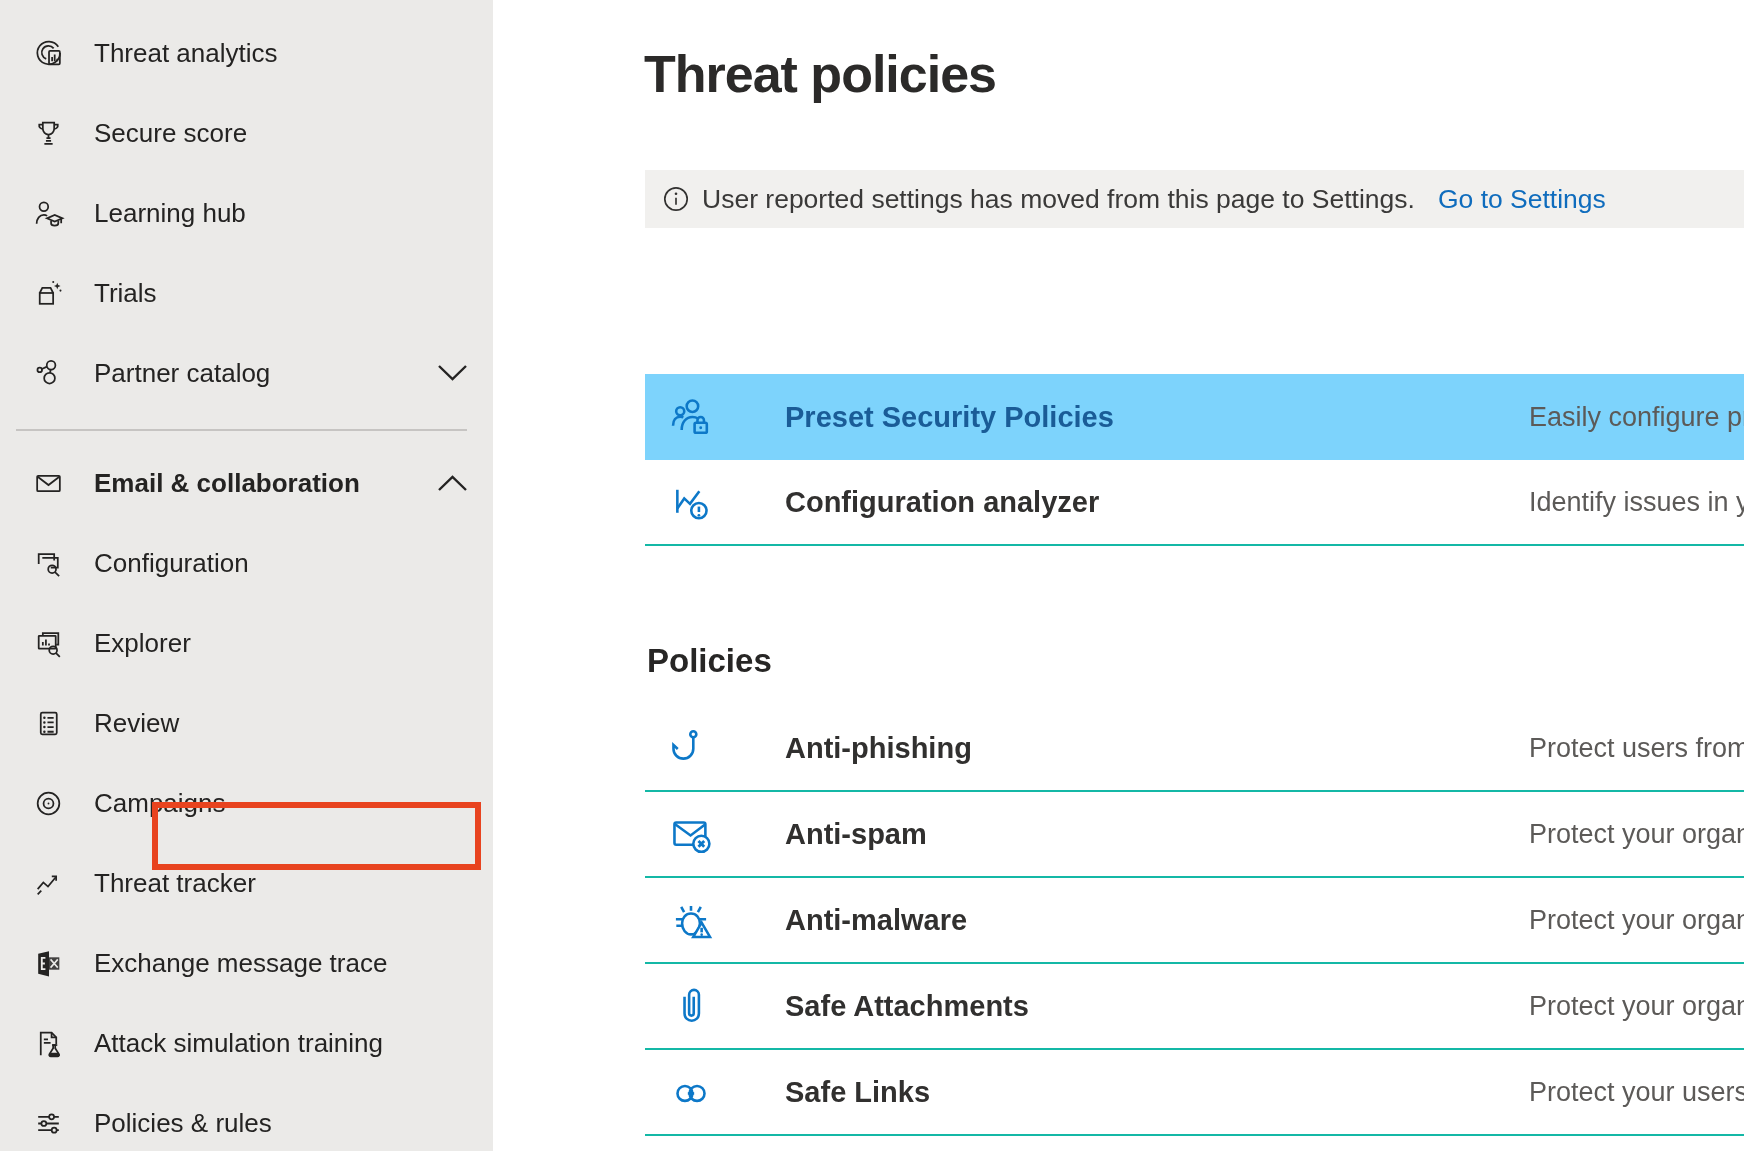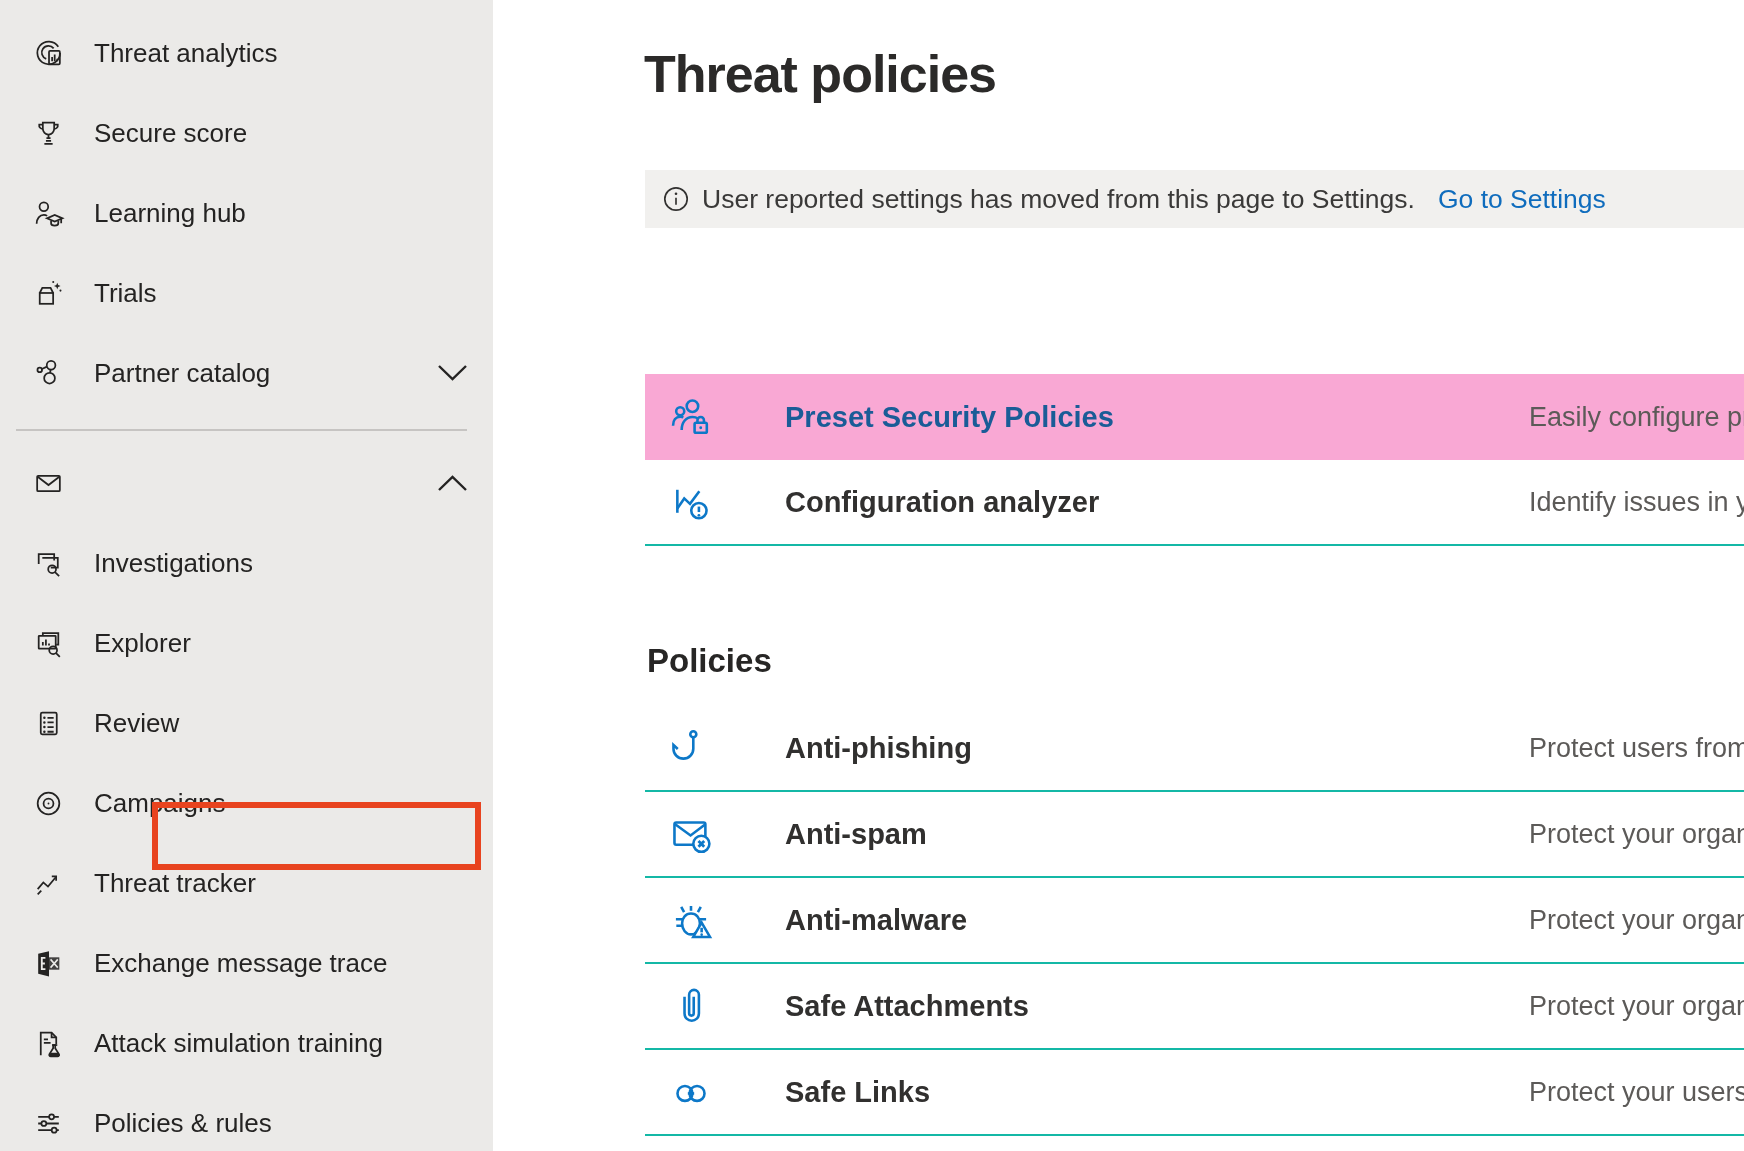--- a/index.html
+++ b/index.html
@@ -47,21 +47,21 @@
 
   .section-heading {
     position: absolute; left: 154px;
     font-size: 33px; font-weight: 700; color: #272625; white-space: nowrap;
   }
 
   .policy-row {
     position: absolute; left: 152px; width: 1099px; height: 86px;
     display: flex; align-items: center; padding-left: 23px; cursor: pointer;
   }
-  .policy-row.band { background: #f9a8d4; }
+  .policy-row.band { background: #7dd3fc; }
   .policy-row.hairline { border-bottom: 2px solid #14b8a6; }
   .row-icon { width: 46px; height: 46px; flex: 0 0 46px; display: flex; align-items: center; justify-content: center; }
   .row-icon svg { width: 46px; height: 46px; }
   .row-label { margin-left: 71px; font-size: 29px; font-weight: 600; color: #31302f; white-space: nowrap; }
   .row-label.linkblue { color: #1a5c97; }
   .row-desc {
     position: absolute; left: 884px; top: 50%; transform: translateY(-50%);
     font-size: 27px; color: #5c5a58; white-space: nowrap;
   }
 
@@ -142,37 +142,38 @@
 
   <div class="nav-divider"></div>
 
   <div class="nav-item" style="top:461px">
     <span class="nav-icon">
       <svg viewBox="0 0 32 32" fill="none" stroke="#242322" stroke-width="1.7">
         <rect x="5" y="8.5" width="22" height="15" rx="1"></rect>
         <path d="M5.5 9.5L16 17.5 26.5 9.5"></path>
       </svg>
     </span>
+    <span class="nav-label bold">Email &amp; collaboration</span>
     <span class="nav-chevron">
       <svg viewBox="0 0 31 20" fill="none" stroke="#242322" stroke-width="2.4">
         <path d="M2 17L15.5 4 29 17"></path>
       </svg>
     </span>
   </div>
 
   <div class="nav-item" style="top:541px">
     <span class="nav-icon">
       <svg viewBox="0 0 32 32" fill="none" stroke="#242322" stroke-width="1.7">
         <path d="M6.5 16.5v-9.5h15v6"></path>
         <path d="M10 10.5h15v9.5h-6.8"></path>
         <circle cx="19.5" cy="21.5" r="3.8"></circle>
         <path d="M22.3 24.3l4 4"></path>
       </svg>
     </span>
-    <span class="nav-label">Investigations</span>
+    <span class="nav-label">Configuration</span>
   </div>
 
   <div class="nav-item" style="top:621px">
     <span class="nav-icon">
       <svg viewBox="0 0 32 32" fill="none" stroke="#242322" stroke-width="1.7">
         <path d="M10.5 8.5V6h15v11h-2"></path>
         <rect x="6.5" y="8.5" width="16.5" height="12.5" rx="0.5"></rect>
         <path d="M10.5 18v-3.5M13.5 18v-6M16.5 18v-2"></path>
         <circle cx="20.5" cy="22.5" r="3.8"></circle>
         <path d="M23.3 25.3l3.7 3.7"></path>

